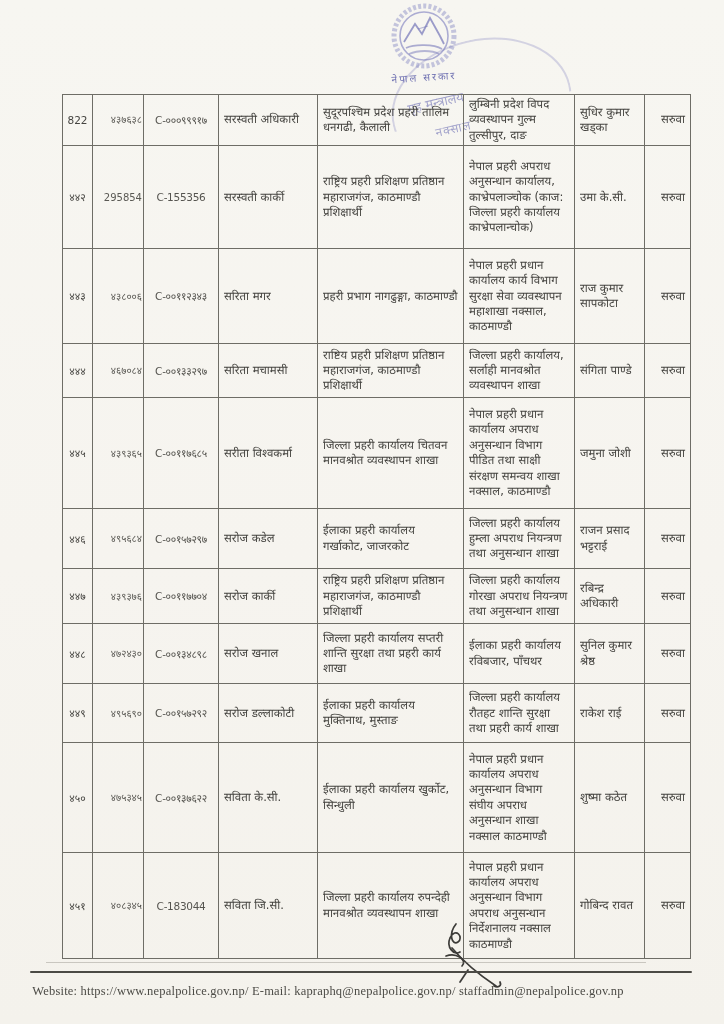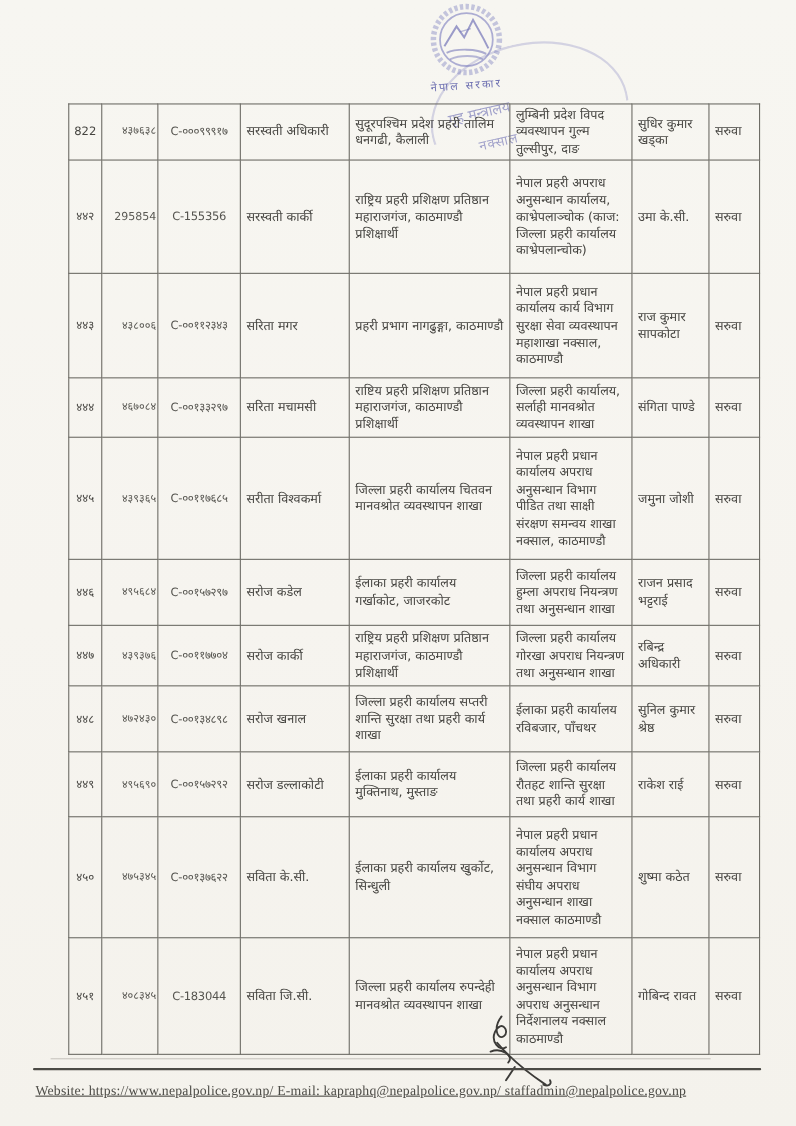--- a/index.html
+++ b/index.html
@@ -51,21 +51,21 @@
     border:1px solid #6e6d66;
     font-size:11.5px;line-height:1.34;
     padding:2px 5px;
     vertical-align:middle;
     overflow:hidden;
     color:#454440;
   }
   table.doc td:nth-child(1){text-align:center;font-size:10.5px;padding:2px 1px;}
   table.doc td:nth-child(2){text-align:right;font-size:10px;color:#5a5954;padding:2px 1px;}
   table.doc td:nth-child(3){text-align:center;font-size:10.5px;color:#55544f;padding:16px 2px;letter-spacing:-0.3px;}
-  table.doc td:nth-child(8){text-align:left;}
+  table.doc td:nth-child(8){text-align:right;}
   table.doc tr:nth-child(1){height:50px;}
   table.doc tr:nth-child(2){height:103px;}
   table.doc tr:nth-child(3){height:95px;}
   table.doc tr:nth-child(4){height:54px;}
   table.doc tr:nth-child(5){height:111px;}
   table.doc tr:nth-child(6){height:60px;}
   table.doc tr:nth-child(7){height:55px;}
   table.doc tr:nth-child(8){height:60px;}
   table.doc tr:nth-child(9){height:59px;}
   table.doc tr:nth-child(10){height:110px;}
@@ -78,21 +78,21 @@
     background:rgba(120,118,110,.35);
   }
   .rule-dark{
     position:absolute;left:30px;top:971px;width:662px;height:2px;
     background:#4b4a45;border-radius:1px;
   }
   .footer-text{
     position:absolute;left:0;top:984px;width:656px;
     text-align:center;
     font-family:"Liberation Serif", serif;
-    font-size:12.5px;color:#4c4b46;letter-spacing:.2px;text-decoration:underline;
+    font-size:12.5px;color:#4c4b46;letter-spacing:.2px;
   }
 </style>
 </head>
 <body>
 
 <div class="page">
 
   <div class="emblem-wrap">
     <svg width="84" height="72" viewBox="0 0 84 72">
       <g fill="none" stroke="rgba(122,124,190,0.75)" stroke-width="1.6">

